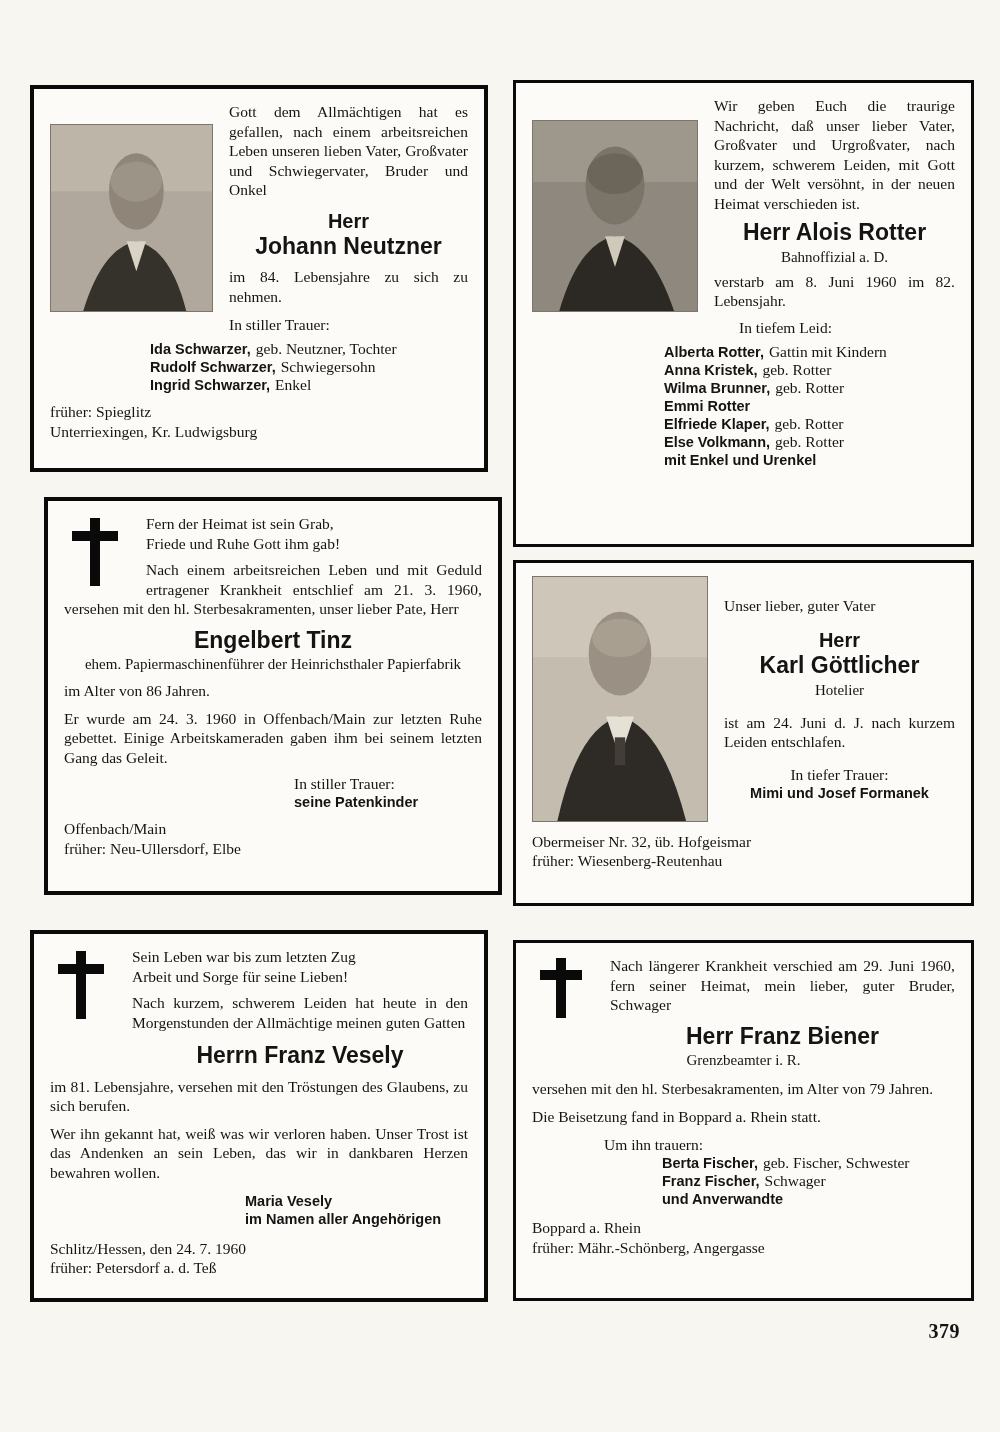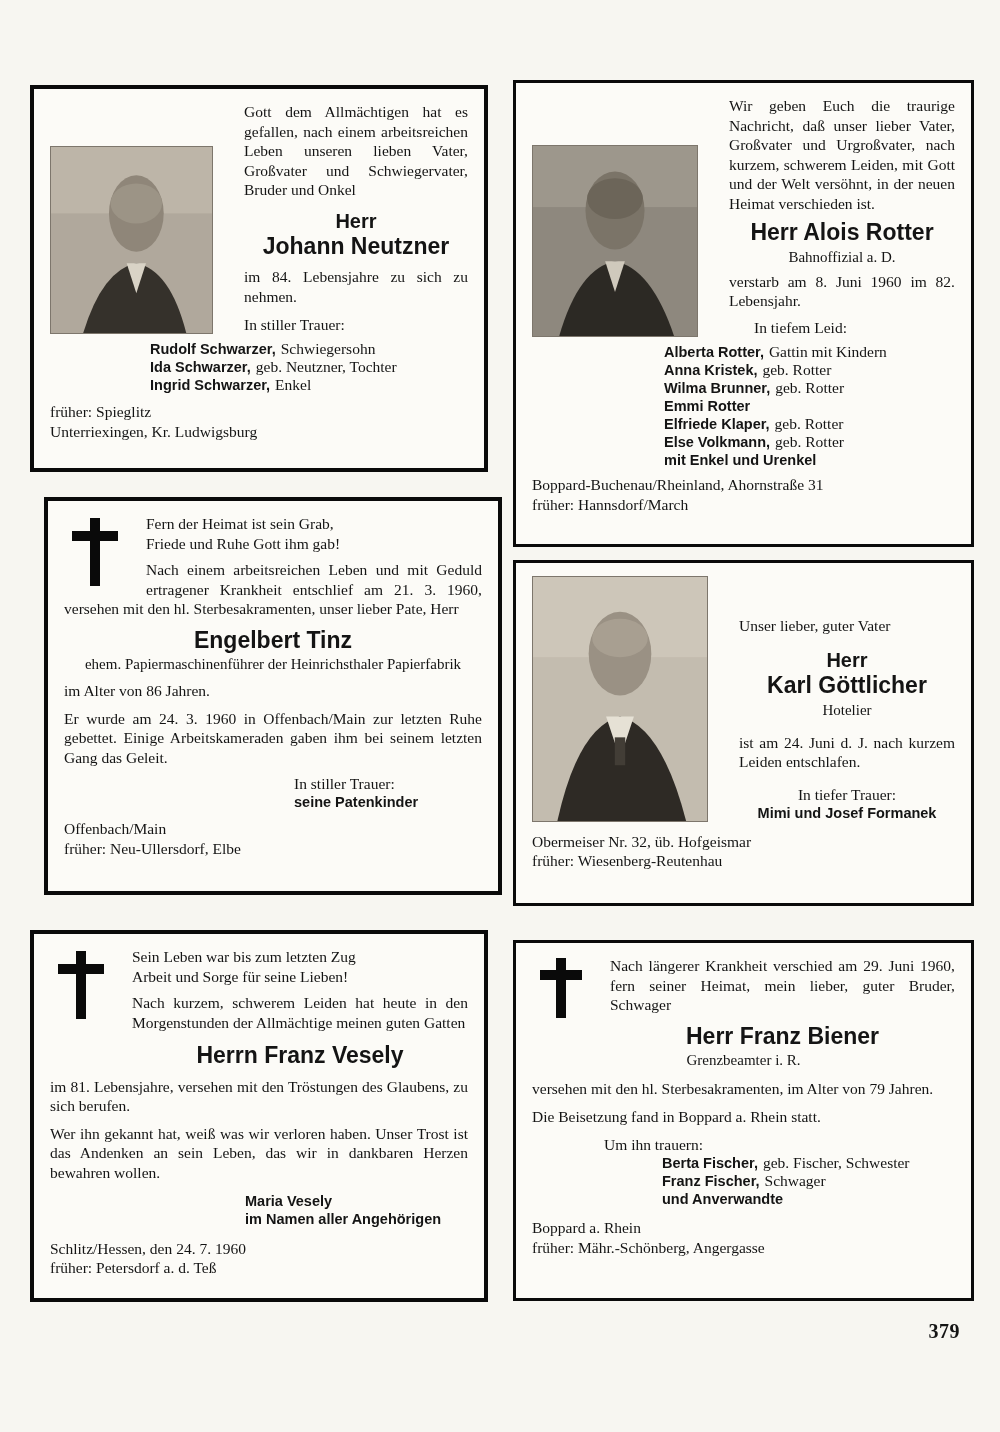--- a/index.html
+++ b/index.html
@@ -17,21 +17,21 @@
     padding:13px 16px;
     overflow:hidden;
   }
   #box-neutzner    { left:30px;  top:85px;  width:458px; height:387px; }
   #box-tinz        { left:44px;  top:497px; width:458px; height:398px; }
   #box-vesely      { left:30px;  top:930px; width:458px; height:372px; }
   #box-rotter      { left:513px; top:80px;  width:461px; height:467px; border-width:3px; }
   #box-goettlicher { left:513px; top:560px; width:461px; height:346px; border-width:3px; }
   #box-biener      { left:513px; top:940px; width:461px; height:361px; border-width:3px; }
 
-  .row { display:flex; gap:31px; align-items:flex-end; }
+  .row { display:flex; gap:16px; align-items:center; }
   .photo { flex:0 0 auto; background:#a9a299; border:1px solid #7d766c; }
   .photo svg { display:block; width:100%; height:100%; }
   .ph-nz { width:163px; height:188px; }
   .ph-rt { width:166px; height:192px; }
   .ph-gt { width:176px; height:246px; }
   .rcol { flex:1; min-width:0; }
 
   .jtext  { font-size:15.5px; line-height:1.26; text-align:justify; }
   .ltext  { font-size:15.5px; line-height:1.26; }
   .herr   { font-family:"Liberation Sans",sans-serif; font-weight:700; font-size:20px; text-align:center; margin-top:10px; }
@@ -79,22 +79,22 @@
     </div>
     <div class="rcol">
       <p class="jtext">Gott dem Allmächtigen hat es gefallen, nach einem arbeitsreichen Leben unseren lieben Vater, Großvater und Schwiegervater, Bruder und Onkel</p>
       <p class="herr">Herr</p>
       <p class="bigname">Johann Neutzner</p>
       <p class="jtext mt8">im 84. Lebensjahre zu sich zu nehmen.</p>
       <p class="label mt10">In stiller Trauer:</p>
     </div>
   </div>
   <div class="nz-mourners mt6">
+    <p class="mourner"><span class="mname">Ida Schwarzer,</span><span class="rest">geb. Neutzner, Tochter</span></p>
     <p class="mourner"><span class="mname">Rudolf Schwarzer,</span><span class="rest">Schwiegersohn</span></p>
-    <p class="mourner"><span class="mname">Ida Schwarzer,</span><span class="rest">geb. Neutzner, Tochter</span></p>
     <p class="mourner"><span class="mname">Ingrid Schwarzer,</span><span class="rest">Enkel</span></p>
   </div>
   <div class="mt8">
     <p class="place">früher: Spieglitz</p>
     <p class="place">Unterriexingen, Kr. Ludwigsburg</p>
   </div>
 </section>
 
 <section class="notice" id="box-tinz">
   <div class="cross">
@@ -161,24 +161,20 @@
   </div>
   <div class="rt-mourners mt6">
     <p class="mourner"><span class="mname">Alberta Rotter,</span><span class="rest">Gattin mit Kindern</span></p>
     <p class="mourner"><span class="mname">Anna Kristek,</span><span class="rest">geb. Rotter</span></p>
     <p class="mourner"><span class="mname">Wilma Brunner,</span><span class="rest">geb. Rotter</span></p>
     <p class="mourner"><span class="mname">Emmi Rotter</span><span class="rest"></span></p>
     <p class="mourner"><span class="mname">Elfriede Klaper,</span><span class="rest">geb. Rotter</span></p>
     <p class="mourner"><span class="mname">Else Volkmann,</span><span class="rest">geb. Rotter</span></p>
     <p class="mourner"><span class="mname">mit Enkel und Urenkel</span><span class="rest"></span></p>
   </div>
-  <div class="mt6">
-    <p class="place">Boppard-Buchenau/Rheinland, Ahornstraße 31</p>
-    <p class="place">früher: Hannsdorf/March</p>
-  </div>
 </section>
 
 <section class="notice" id="box-goettlicher">
   <div class="row">
     <div class="photo ph-gt">
       <svg viewBox="0 0 100 140" preserveAspectRatio="none">
         <rect width="100" height="140" fill="#c3bcaf"></rect>
         <rect width="100" height="46" fill="#cdc6b9"></rect>
         <ellipse cx="50" cy="44" rx="18" ry="24" fill="#9a9184"></ellipse>
         <ellipse cx="50" cy="35" rx="16" ry="11" fill="#a89f91"></ellipse>

